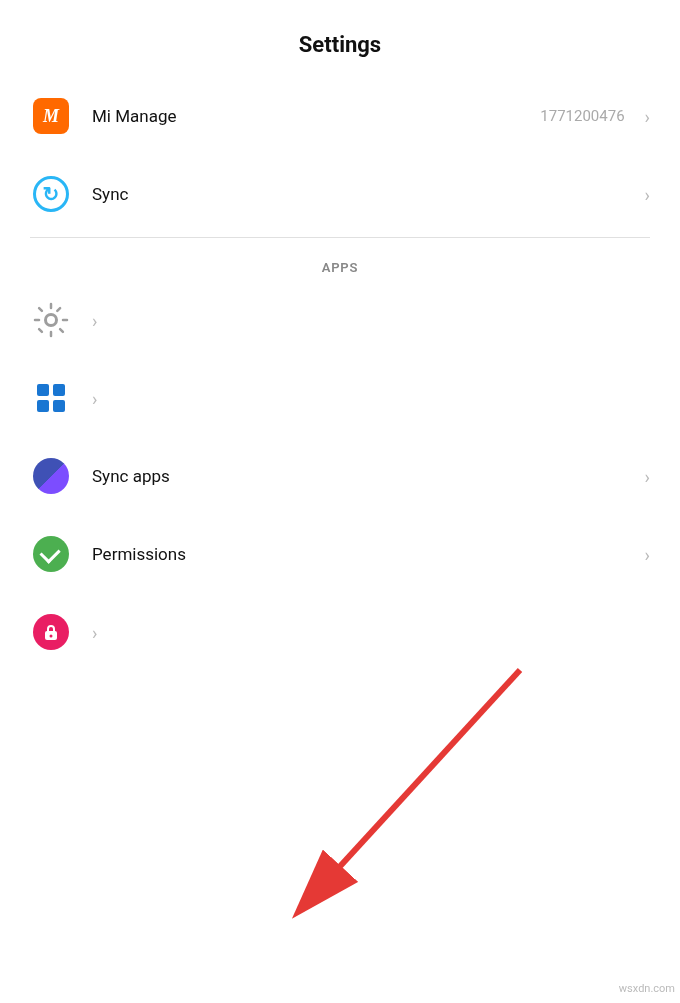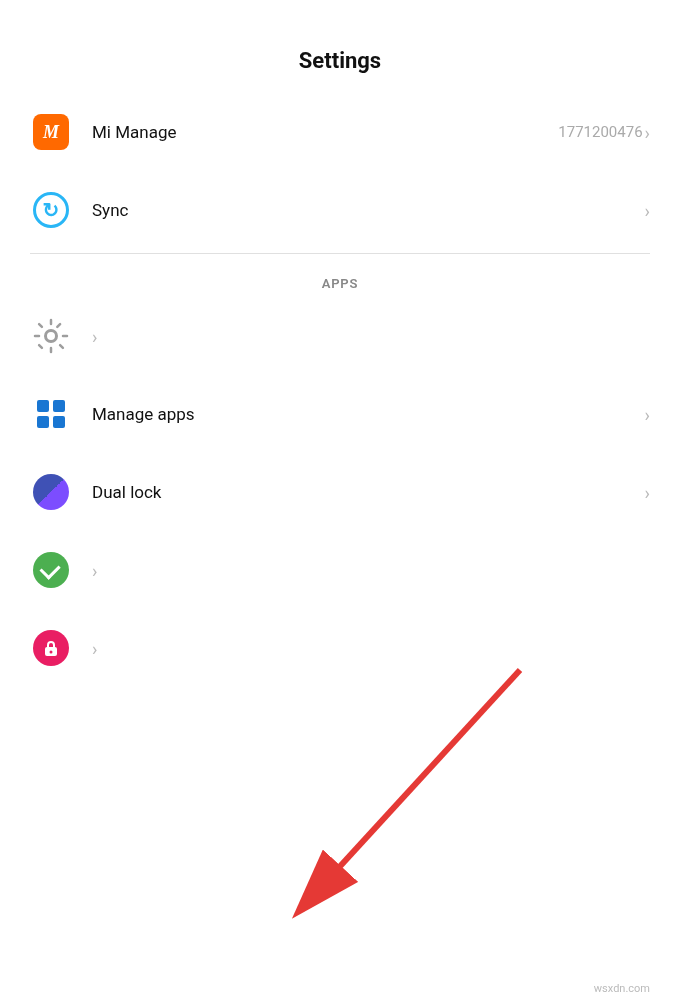--- a/index.html
+++ b/index.html
@@ -11,21 +11,21 @@
       min-height: 1003px;
       position: relative;
       overflow: hidden;
     }
 
     .page-title {
       text-align: center;
       font-size: 22px;
       font-weight: 700;
       color: #111;
-      padding: 48px 0 20px 0;
+      padding: 32px 0 20px 0;
     }
 
     .settings-list {
       list-style: none;
     }
 
     .settings-item {
       display: flex;
       align-items: center;
       padding: 18px 30px;
@@ -46,21 +46,21 @@
 
     .item-label {
       flex: 1;
       font-size: 17px;
       color: #111;
     }
 
     .item-value {
       font-size: 15px;
       color: #aaa;
-      margin-right: 2px;
+      margin-right: 20px;
     }
 
     .chevron {
       color: #bbb;
       font-size: 18px;
       font-weight: 400;
     }
 
     .divider {
       height: 1px;
@@ -177,21 +177,21 @@
       left: 0;
       top: 0;
       width: 100%;
       height: 100%;
       pointer-events: none;
     }
 
     .watermark {
       position: absolute;
       bottom: 8px;
-      right: 30px;
+      right: 5px;
       font-size: 11px;
       color: #bbb;
       pointer-events: none;
     }
   </style>
 </head>
 <body>
 
 <h1 class="page-title">Settings</h1>
 
@@ -236,36 +236,36 @@
 
   <li class="settings-item">
     <div class="icon-wrap">
       <div class="grid-icon">
         <div></div>
           <div></div>
           <div></div>
           <div></div>
       </div>
     </div>
-    <span class="item-label">Manage apps</span>
     <span class="chevron">›</span>
   </li>
 
   <li class="settings-item">
     <div class="icon-wrap">
       <div class="dual-icon"></div>
     </div>
-    <span class="item-label">Dual lock</span>
+    <span class="item-label">Sync apps</span>
     <span class="chevron">›</span>
   </li>
 
   <li class="settings-item">
     <div class="icon-wrap">
       <div class="permissions-icon"></div>
     </div>
+    <span class="item-label">Permissions</span>
     <span class="chevron">›</span>
   </li>
 
   <li class="settings-item">
     <div class="icon-wrap">
       <div class="applock-icon">
         <svg width="20" height="20" viewBox="0 0 20 20" fill="none">
           <rect x="4" y="9" width="12" height="9" rx="2" fill="white"></rect>
           <path d="M7 9V7a3 3 0 016 0v2" stroke="white" stroke-width="2" stroke-linecap="round" fill="none"></path>
           <circle cx="10" cy="14" r="1.5" fill="#E91E63"></circle>

